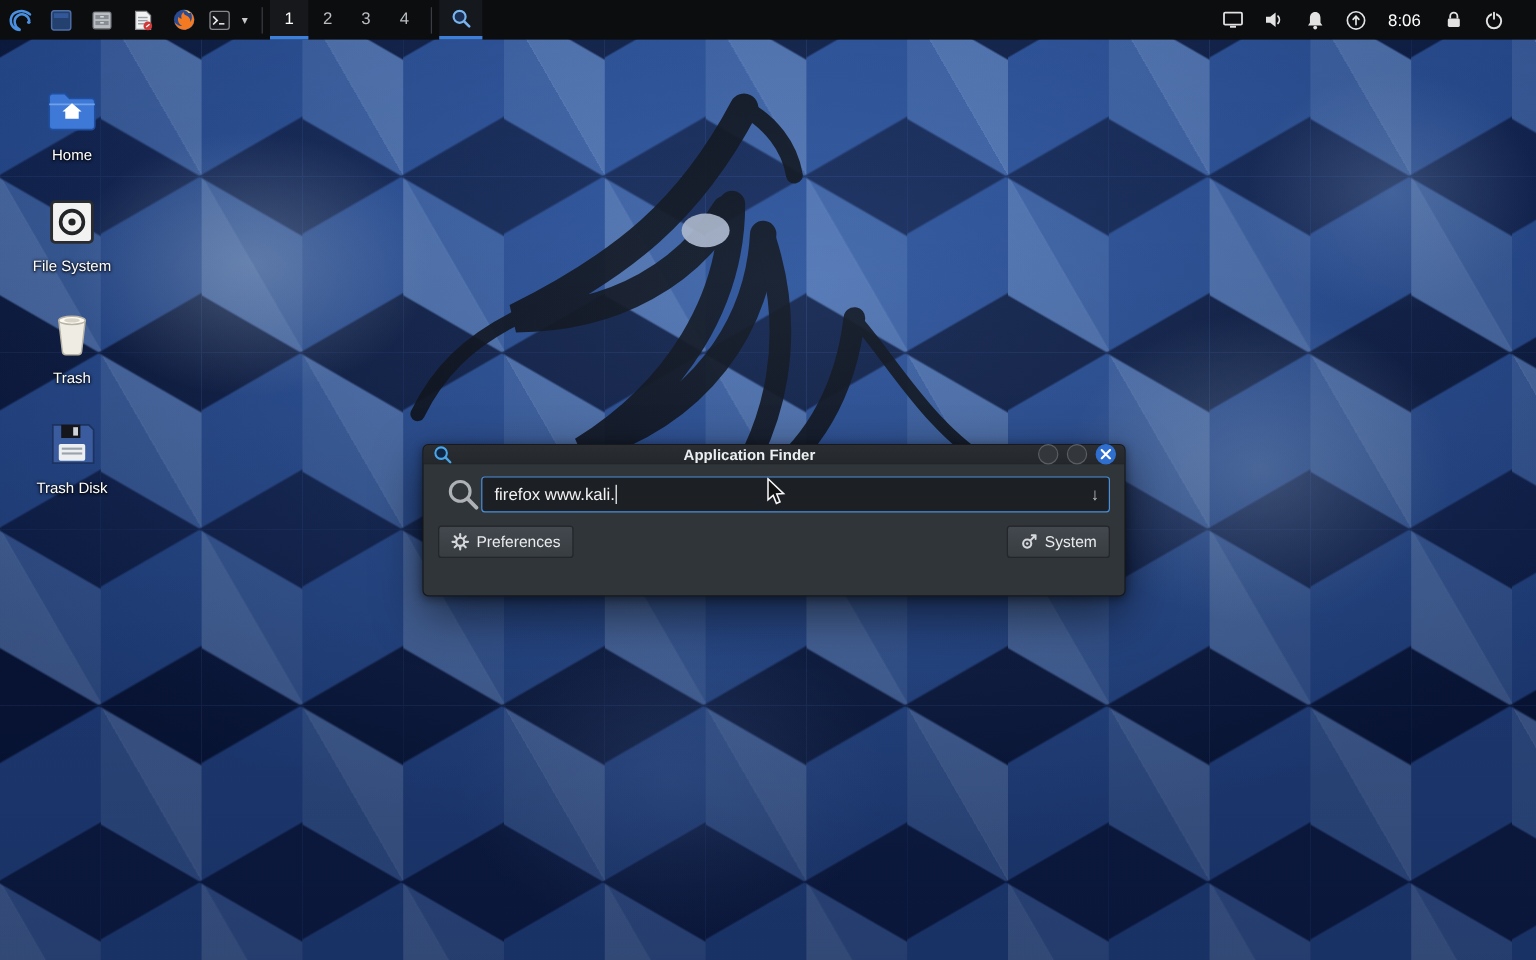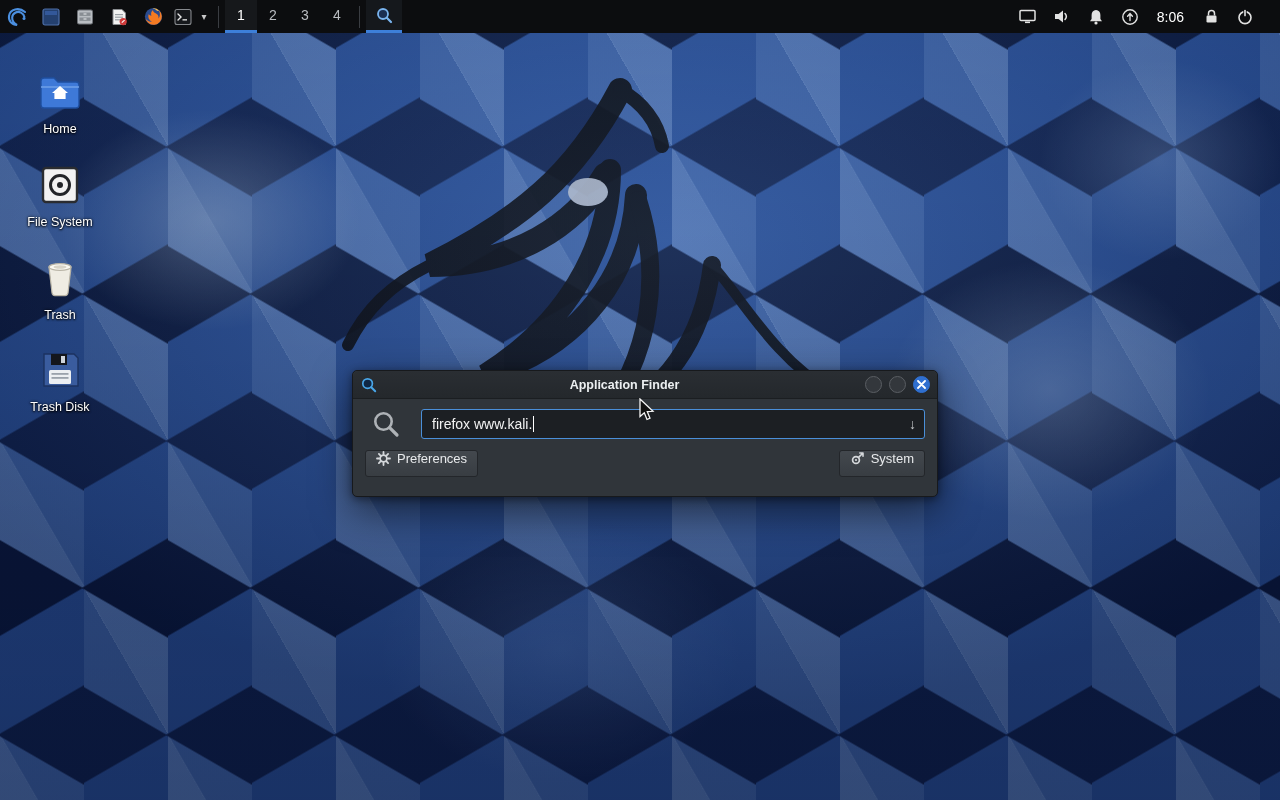--- a/index.html
+++ b/index.html
@@ -52,38 +52,38 @@
   
   .desk-icons { position:absolute; left:14px; top:68px; width:92px; display:flex; flex-direction:column; gap:24px; z-index:10; }
   .desk-icon { display:flex; flex-direction:column; align-items:center; gap:7px; cursor:pointer; }
   .desk-icon .art { width:48px; height:48px; display:flex; align-items:center; justify-content:center; }
   .desk-icon .lbl { font-size:12.5px; color:#ffffff; text-shadow:0 1px 2px #000, 0 0 3px #000; text-align:center; line-height:1.1; }
 
   
   .dialog { position:absolute; left:352px; top:370px; width:586px; height:127px; z-index:60;
     background:#30353a; border:1px solid #17191c; border-radius:5px;
     box-shadow:0 14px 38px rgba(0,0,0,.55), 0 2px 8px rgba(0,0,0,.45); }
-  .titlebar { height:28px; display:flex; align-items:center; padding:0 7px;
+  .titlebar { height:16px; display:flex; align-items:center; padding:0 7px;
     background:linear-gradient(#2a2e33,#24282c); border-radius:5px 5px 0 0; border-bottom:1px solid #1b1e21; }
   .titlebar .t-icon { width:18px; height:18px; margin-right:6px; }
   .titlebar .t-text { flex:1; text-align:center; font-size:12.5px; font-weight:bold; color:#eceff1; }
   .wm-btns { display:flex; align-items:center; gap:7px; }
   .wm-btn { width:17px; height:17px; border-radius:50%; cursor:pointer; }
   .wm-btn.plain { background:#33373c; border:1px solid #5a5e63; }
   .wm-btn.close { background:#2f6fd0; border:1px solid #2f6fd0; display:flex; align-items:center; justify-content:center; }
   .dlg-body { padding:10px 12px 10px 12px; }
-  .search-row { display:flex; align-items:center; gap:20px; }
+  .search-row { display:flex; align-items:center; gap:0; }
   .big-mag { width:30px; height:30px; flex:0 0 auto; margin-left:6px; }
   .search-field { position:relative; flex:1; height:30px; background:#1c1f23; border:1px solid #4a8fd9;
     border-radius:3px; display:flex; align-items:center; padding:0 26px 0 10px; }
   .search-text { font-size:14px; color:#f2f2f2; white-space:pre; }
   .caret { display:inline-block; width:1px; height:16px; background:#ffffff; margin-left:1px; vertical-align:middle; }
   .dd-arrow { position:absolute; right:8px; top:50%; transform:translateY(-50%); color:#c3c6c9; font-size:14px; cursor:pointer; }
   .btn-row { display:flex; justify-content:space-between; align-items:center; margin-top:11px; }
-  .btn { display:flex; gap:6px; height:27px; padding:0 10px;
+  .btn { display:flex; align-items:center; gap:6px; height:27px; padding:0 10px;
     background:linear-gradient(#43484e,#383d42); border:1px solid #23262a; border-radius:3px;
     color:#e8eaec; font-size:13px; cursor:pointer; }
 
   
   .cursor { position:absolute; left:636px; top:398px; z-index:100; pointer-events:none; }
 </style>
 </head>
 <body>
 
 <div class="stage">

